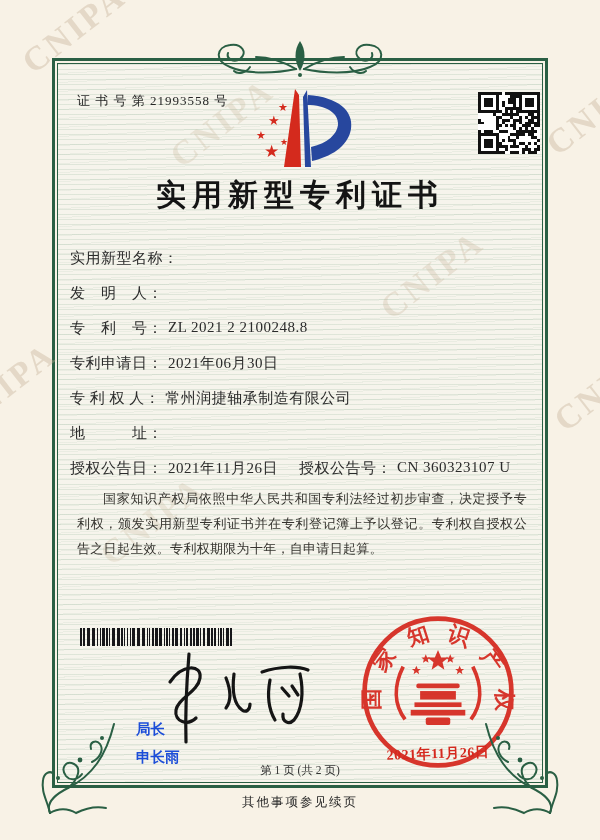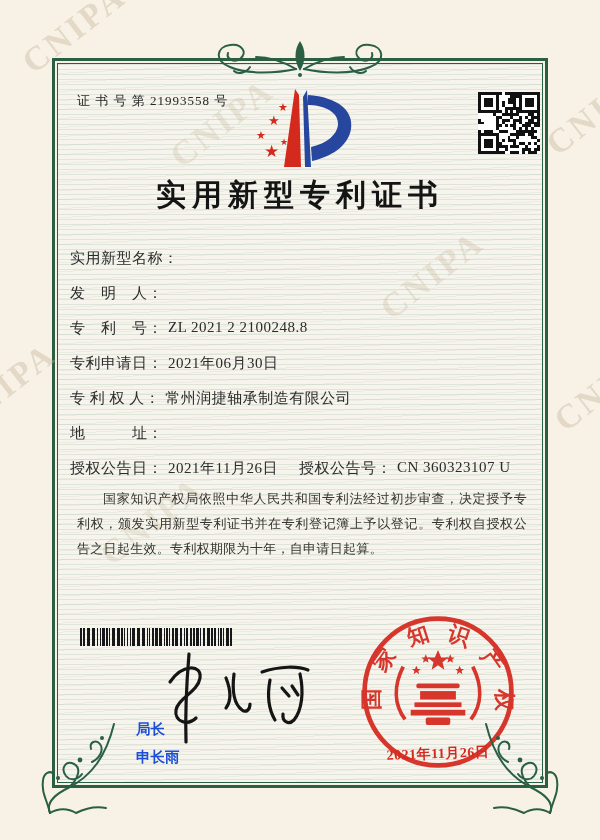--- a/index.html
+++ b/index.html
@@ -427,13 +427,15 @@
       <path d="M122,58 C132,78 132,98 120,114" fill="none" stroke="var(--seal-red)" stroke-width="4"></path>
       <rect x="62" y="76" width="46" height="5" rx="2"></rect>
       <rect x="66" y="84" width="38" height="9"></rect>
       <rect x="60" y="96" width="50" height="5"></rect>
       <rect x="56" y="104" width="58" height="6"></rect>
       <rect x="72" y="112" width="26" height="8" rx="2"></rect>
     </g>
   </svg>
   <div class="seal-date">2021年11月26日</div>
 
+  <div class="page-info">第 1 页 (共 2 页)</div>
+  <div class="footer-note">其他事项参见续页</div>
 </div>
 
 </body></html>

